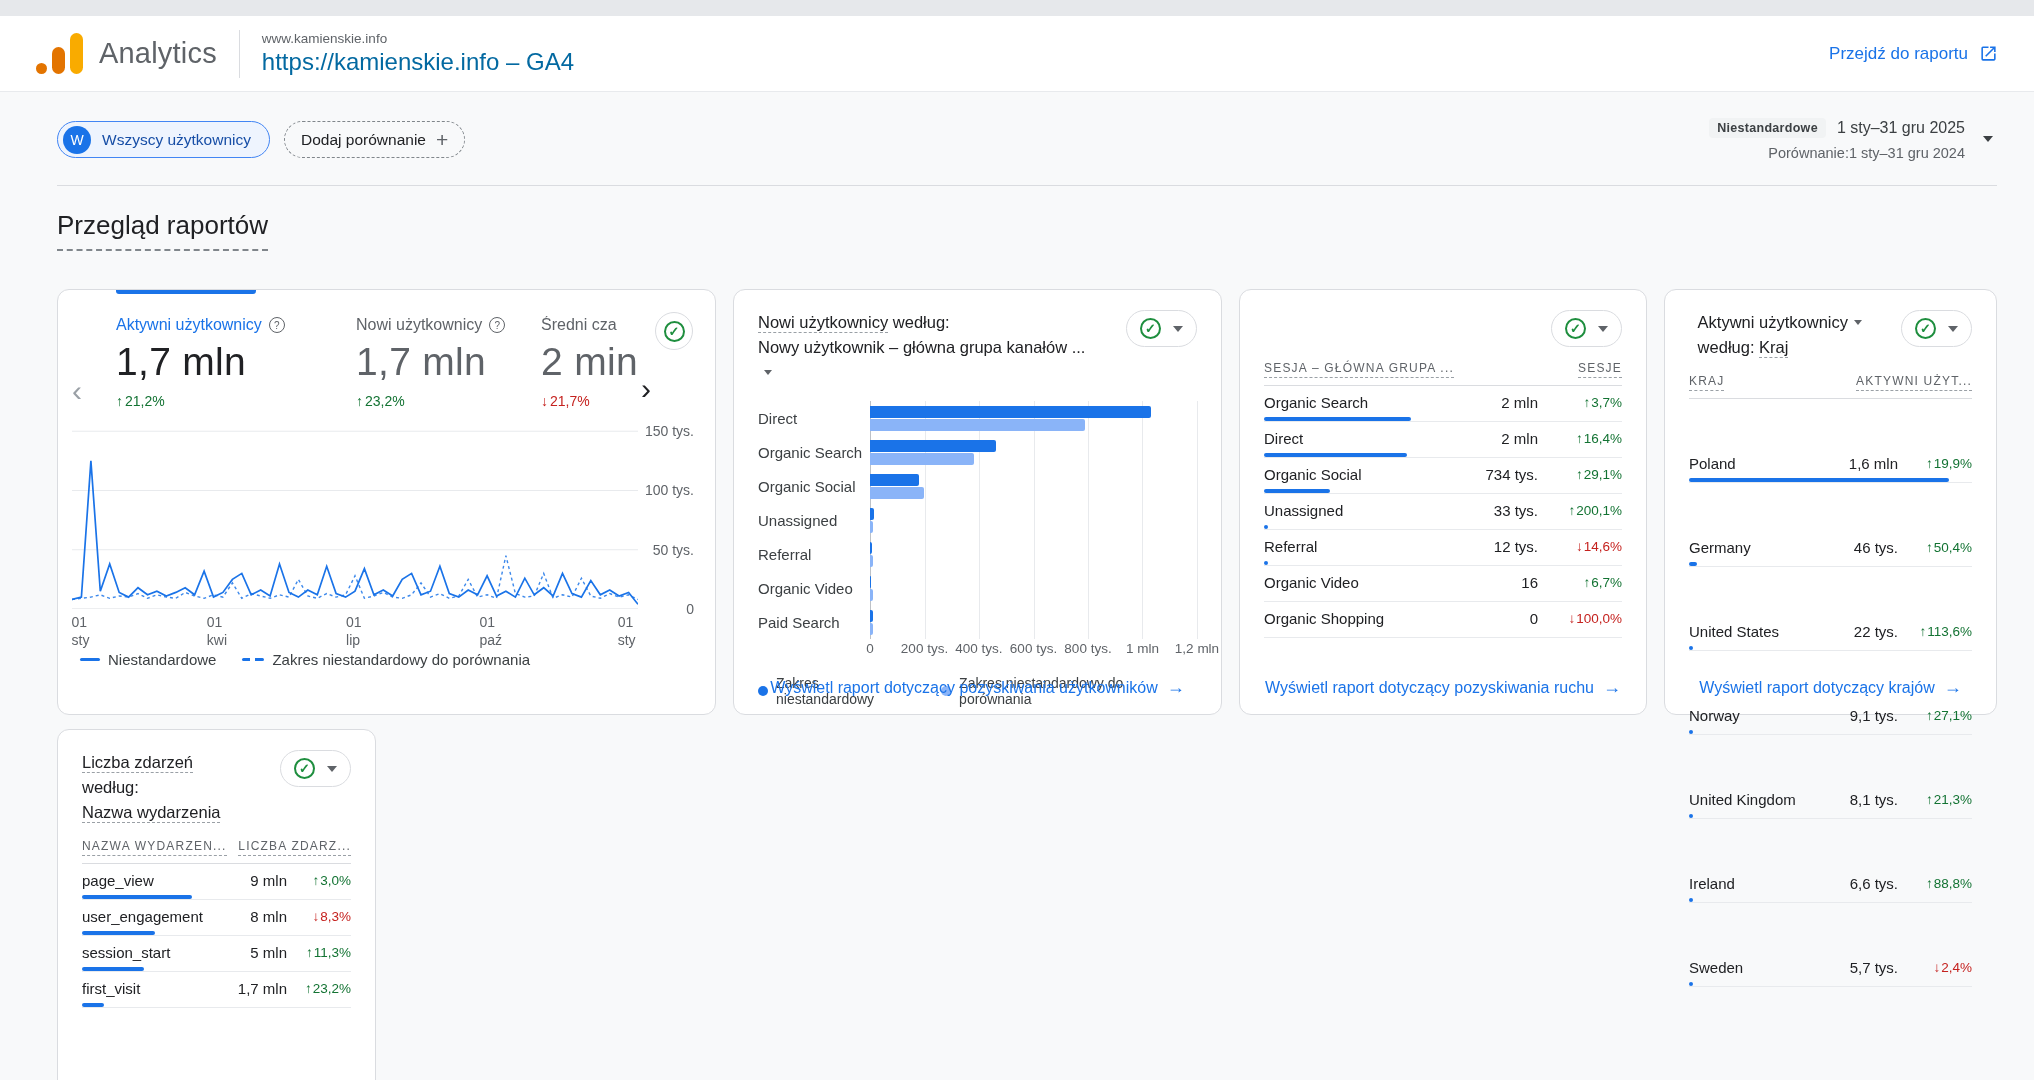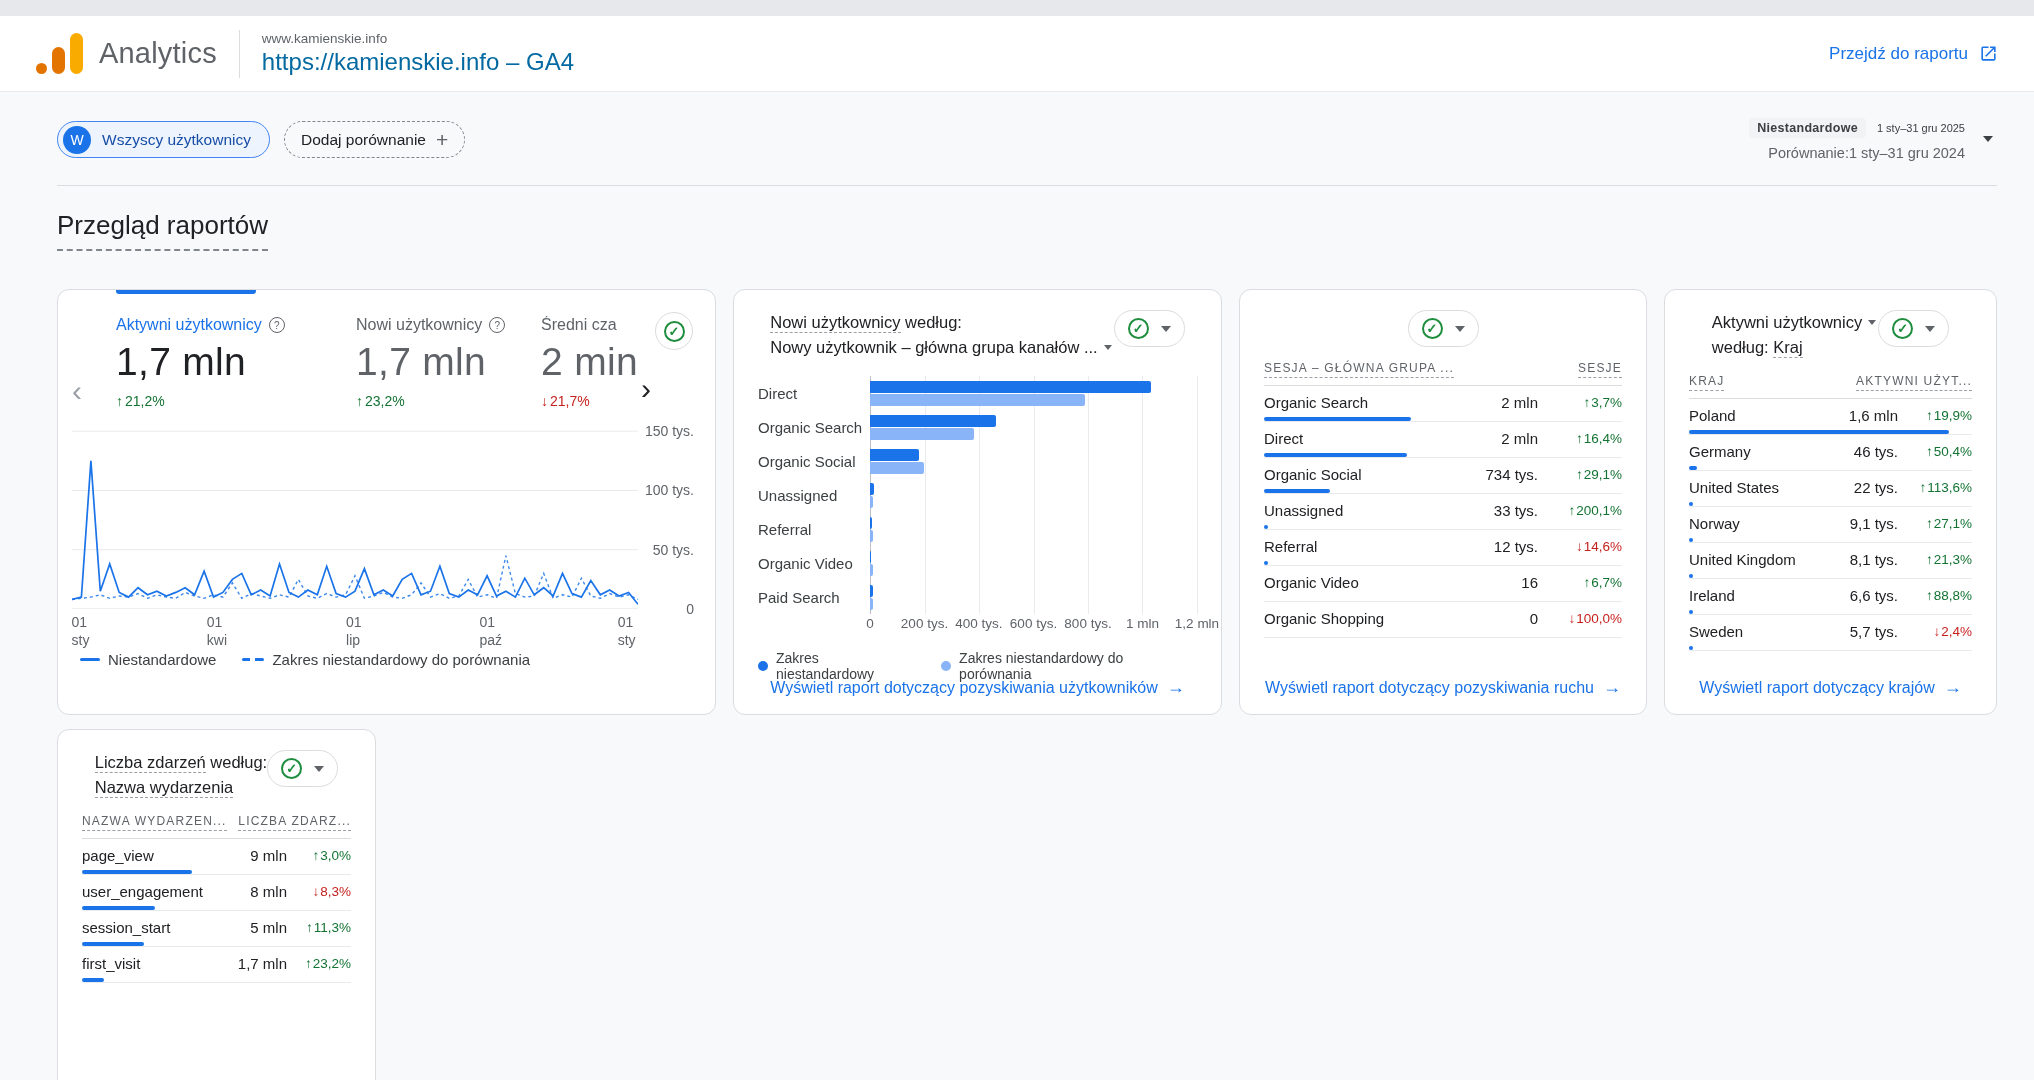--- a/index.html
+++ b/index.html
@@ -31,21 +31,21 @@
                  font-size:14px; display:flex; align-items:center; justify-content:center; font-weight:500; }
   .chip-users-label { font-size:15.5px; color:#174ea6; font-weight:500; }
   .chip-add { height:37px; border:1px dashed #80868b; border-radius:19px; background:transparent;
               display:flex; align-items:center; gap:10px; padding:0 16px; margin-left:14px;
               font-size:15.5px; color:#202124; font-weight:500; cursor:pointer; }
   .plus { font-size:21px; color:#5f6368; font-weight:400; line-height:1; }
   .dates { margin-left:auto; text-align:right; position:relative; padding-right:32px; cursor:pointer; }
   .dates-line1 { display:flex; align-items:center; justify-content:flex-end; gap:11px; }
   .range-type { font-size:12.5px; font-weight:700; color:#3c4043; background:#f1f3f4;
                 padding:3px 8px; border-radius:4px; letter-spacing:.3px; }
-  .range { font-size:11px; color:#3c4043; }
+  .range { font-size:16px; color:#3c4043; }
   .caret { width:0; height:0; border-left:5px solid transparent; border-right:5px solid transparent;
            border-top:6px solid #5f6368; display:inline-block; }
   .dates .caret { position:absolute; right:4px; top:18px; border-top-color:#3c4043; }
   .compare { font-size:14.5px; color:#5f6368; margin-top:7px; }
   .hr { border-top:1px solid #dadce0; margin-top:24px; }
 
   .page-title { display:inline-block; font-size:26px; font-weight:400; color:#202124;
                 margin:24px 0 0 0; padding-bottom:8px; border-bottom:2px dashed #80868b; }
 
   
@@ -89,21 +89,21 @@
   .xlabels { position:relative; height:38px; margin:4px 0 0 14px; width:566px; }
   .xtick { position:absolute; transform:translateX(-50%); font-size:14px; color:#5f6368;
            text-align:left; line-height:18px; }
   .legend1 { display:flex; gap:26px; align-items:center; margin:0 0 0 22px; font-size:15px; color:#3c4043; }
   .leg-item { display:flex; align-items:center; gap:8px; }
   .sw-solid { width:20px; height:3px; background:#1a73e8; border-radius:2px; }
   .sw-dash  { width:22px; height:3px; border-radius:2px;
               background:linear-gradient(to right,#1a73e8 0 8px,transparent 8px 13px,#1a73e8 13px 22px); }
 
   
-  .card-head { display:flex; justify-content:center; align-items:flex-start; }
+  .card-head { display:flex; justify-content:flex-end; align-items:flex-start;gap:37px; }
   .card-title { font-size:16.5px; line-height:25px; color:#202124; }
   .dotted { border-bottom:1px dashed #9aa0a6; padding-bottom:1px; }
   .title-caret { display:inline-block; margin:0 2px 2px 6px; vertical-align:middle;
                  border-left:4.5px solid transparent; border-right:4.5px solid transparent;
                  border-top:5.5px solid #5f6368; }
   .check-pill { height:37px; border:1px solid #dadce0; border-radius:19px; background:#fff;
                 display:flex; align-items:center; gap:12px; padding:0 13px; cursor:pointer; flex:none; }
 
   
   .bchart { display:flex; margin-top:16px; }
@@ -124,21 +124,21 @@
   .dot { width:10px; height:10px; border-radius:50%; flex:none; }
 
   
   .thead { display:flex; justify-content:space-between; margin-top:14px; padding-bottom:7px;
            border-bottom:1px solid #dadce0; }
   .thead span { font-size:12px; letter-spacing:1.2px; color:#5f6368; font-weight:500;
                 border-bottom:1px dashed #9aa0a6; padding-bottom:2px; }
   .trow { border-bottom:1px solid #e8eaed; padding-top:8px; }
   .trow-main { display:grid; align-items:center; }
   .g-sessions  { grid-template-columns:1fr 100px 84px; }
-  .g-countries { grid-template-columns:1fr 76px 74px; }
+  .g-countries { grid-template-columns:1fr 76px 74px;margin-top:48px; }
   .g-events    { grid-template-columns:1fr 76px 64px; }
   .tname { font-size:15px; color:#202124; white-space:nowrap; overflow:hidden; }
   .tval  { font-size:15px; color:#202124; text-align:right; }
   .tchg  { font-size:13.5px; font-weight:500; text-align:right; display:flex;
            justify-content:flex-end; gap:1px; align-items:center; }
   .tbar  { height:4px; background:#1a73e8; border-radius:2px; margin-top:6px; }
 
   .card-footer { position:absolute; bottom:16px; left:0; right:0; text-align:center; }
   .footer-link { color:#1a73e8; font-size:16px; font-weight:500; text-decoration:none;
                  cursor:pointer; display:inline-flex; align-items:center; gap:9px; }

